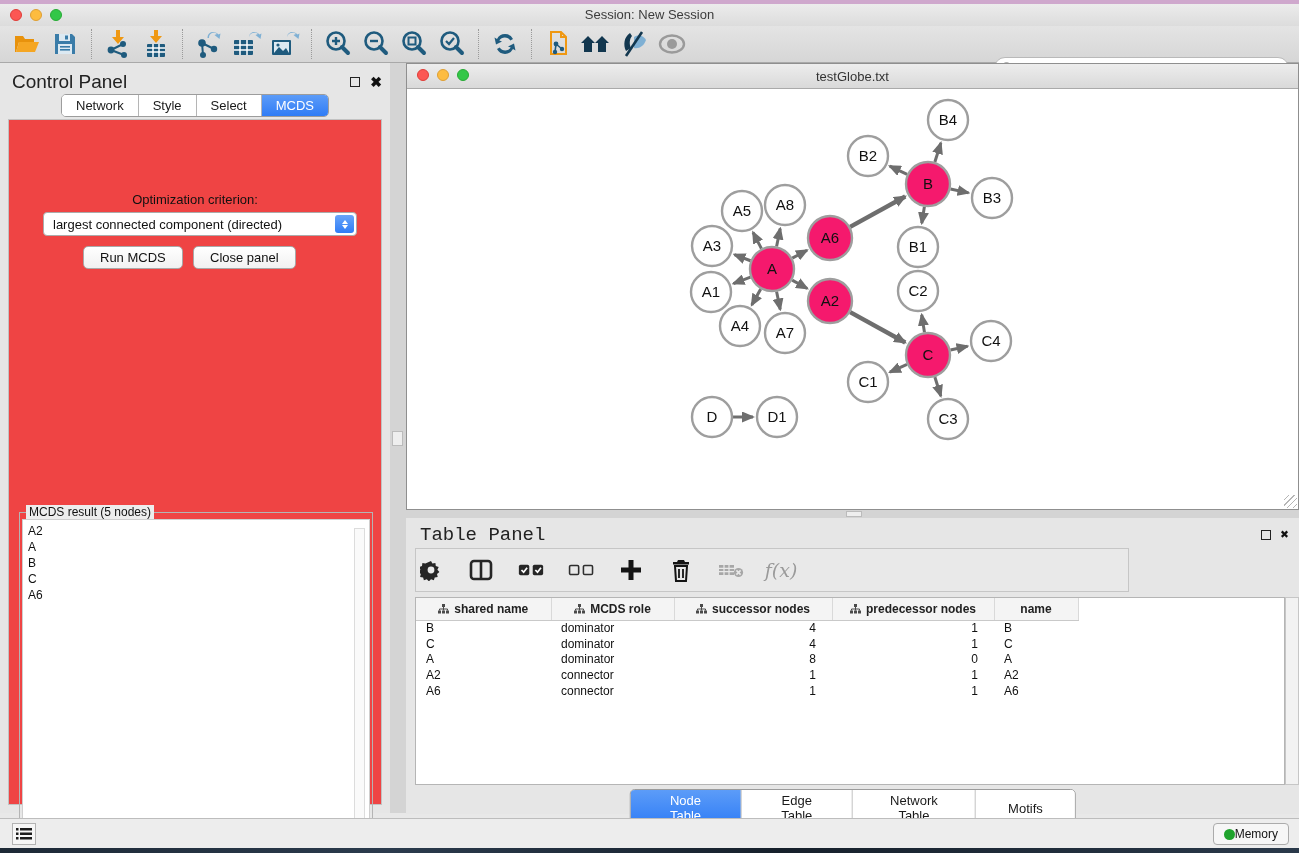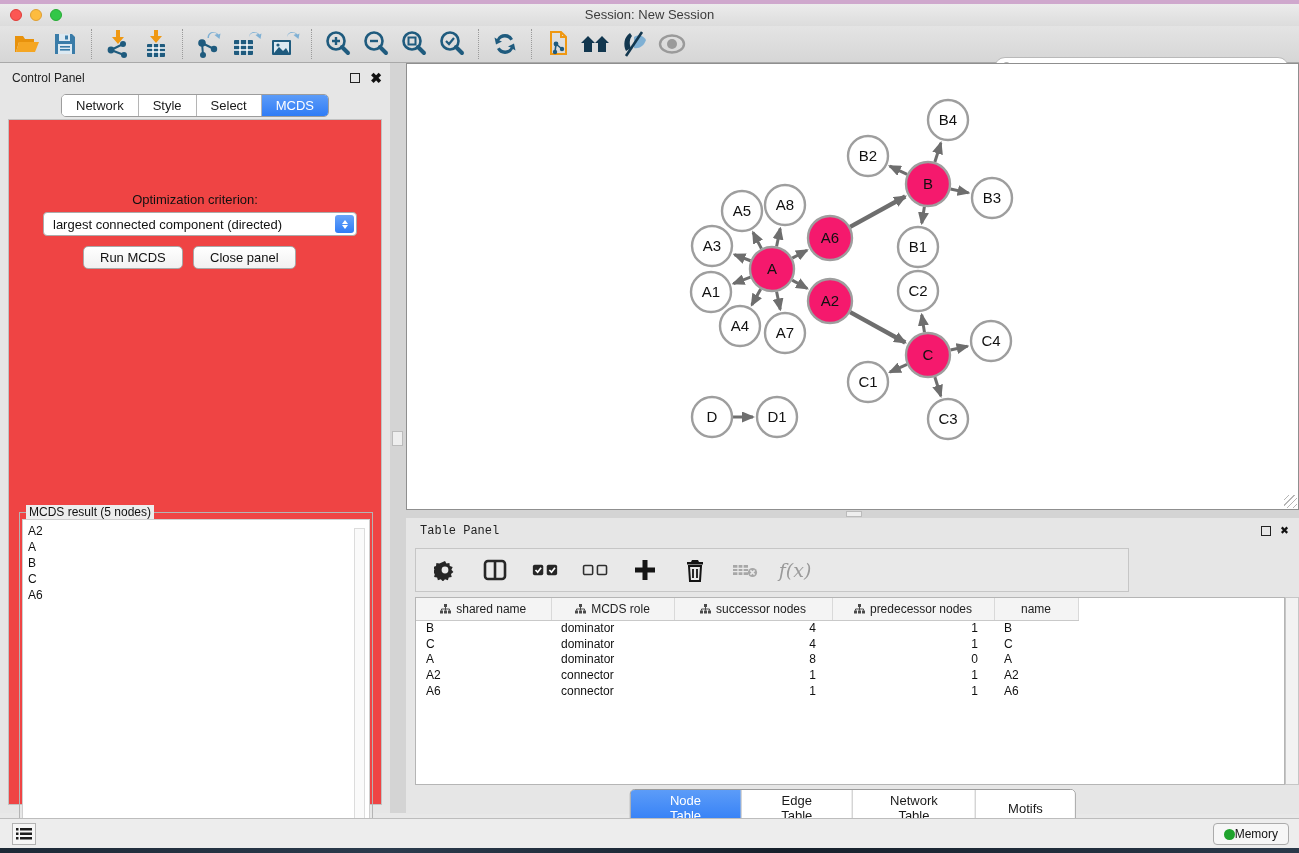--- a/index.html
+++ b/index.html
@@ -19,21 +19,21 @@
   #toolbar { left:0; top:26px; width:1299px; height:37px; background:linear-gradient(#e4e4e4,#d6d6d6); border-bottom:1px solid #a9a9a9; display:flex; align-items:center; padding:0 8px; }
   .tbtn { width:38px; height:32px; display:flex; align-items:center; justify-content:center; }
   .tsep { width:1px; height:30px; border-left:1px dotted #9a9a9a; margin:0 7px; }
   #search-wrap { position:absolute; right:10px; top:31px; }
   #search-input { width:295px; height:22px; border:1px solid #b9b9b9; border-radius:12px; background:#fff; font-size:12px; padding:0 8px 0 24px; color:#444; outline:none; }
   .mag { position:absolute; left:8px; top:5px; width:9px; height:9px; border:1.5px solid #9a9a9a; border-radius:50%; }
   .mag:after { content:""; position:absolute; left:7px; top:8px; width:4px; height:1.5px; background:#9a9a9a; transform:rotate(45deg); }
 
   
   #control-panel { left:0; top:63px; width:390px; height:750px; background:#e6e6e6; }
-  .panel-title { font-size:12px; color:#222; }
+  .panel-title { font-size:19px; color:#222; }
   .panel-ctrl { display:flex; gap:10px; align-items:center; }
   .float-icon { width:10px; height:10px; border:1.5px solid #222; display:inline-block; }
   .close-icon { font-size:14px; font-weight:bold; color:#111; line-height:10px; }
   #cp-header { position:absolute; left:12px; right:8px; top:8px; display:flex; justify-content:space-between; align-items:center; }
   .seg { display:flex; border:1px solid #9c9c9c; border-radius:5px; overflow:hidden; background:#fff; }
   .seg-btn { font-size:13px; color:#1a1a1a; background:#fff; padding:3px 14px; border:none; border-right:1px solid #b5b5b5; cursor:default; }
   .seg-btn:last-child { border-right:none; }
   .seg-btn.active { background:linear-gradient(#5c9cf8,#2f7cf6); color:#fff; }
   #cp-tabs { position:absolute; left:50%; transform:translateX(-50%); top:31px; }
   #cp-content { position:absolute; left:8px; top:56px; width:374px; height:686px; background:#ef4444; border:1px solid #c2c2c2;padding-left:24px; }
@@ -59,28 +59,28 @@
   #net-window { left:406px; top:63px; width:893px; height:447px; background:#fff; border:1px solid #8f8f8f; }
   #net-titlebar { position:absolute; left:0; top:0; width:100%; height:25px; background:linear-gradient(#ededed,#d9d9d9); border-bottom:1px solid #aaa; text-align:center; }
   #net-titlebar .title { font-size:13px; color:#333; line-height:25px; }
   #net-canvas { position:absolute; left:0; top:25px; width:797px; height:420px; background:#fff; }
   #net-resize { position:absolute; right:1px; bottom:1px; width:13px; height:13px;
      background:repeating-linear-gradient(135deg, transparent 0 3px, #b5b5b5 3px 4px); }
 
   
   #table-panel { left:406px; top:518px; width:893px; height:296px; background:#e6e6e6; }
   #tp-header { position:absolute; left:14px; right:10px; top:6px; display:flex; justify-content:space-between; align-items:center;font-family:Liberation Mono, monospace; }
-  #tp-toolbar { position:absolute; left:9px; top:30px; width:714px; height:44px; background:#e9e9e9; border:1px solid #c6c6c6; display:flex; align-items:center; padding-left:16px; gap:24px; }
+  #tp-toolbar { position:absolute; left:9px; top:30px; width:714px; height:44px; background:#e9e9e9; border:1px solid #c6c6c6; display:flex; align-items:center; padding-left:2px; gap:24px; }
   .tp-ic { display:flex; align-items:center; justify-content:center; width:26px; height:26px; }
   .fx { font-family:"DejaVu Serif",serif; font-style:italic; font-size:19px; color:#9a9a9a; }
 
   #data-table { position:absolute; left:9px; top:79px; width:870px; height:188px; background:#fff; border:1px solid #b5b5b5; overflow:hidden; }
   #tbl-scroll { position:absolute; right:0; top:79px; width:14px; height:188px; background:#f2f2f2; border:1px solid #c6c6c6; left:auto; }
   table { border-collapse:collapse; width:662px; table-layout:fixed; }
-  th { background:#f4f4f4; border-right:1px solid #d9d9d9; border-bottom:1px solid #c9c9c9; font-size:12px; font-weight:normal; color:#222; height:22px; text-align:left; }
+  th { background:#f4f4f4; border-right:1px solid #d9d9d9; border-bottom:1px solid #c9c9c9; font-size:12px; font-weight:bold; color:#222; height:22px; text-align:left; }
   th .th-inner { display:flex; align-items:center; justify-content:center; gap:5px; }
   td { font-size:12px; color:#111; height:15.8px; padding:0 10px; white-space:nowrap; }
   td.num { text-align:right; padding-right:16px; }
 
   #tp-tabs { position:absolute; left:50%; transform:translateX(-50%); top:271px; }
   #tp-tabs .seg-btn { padding:3px 32px; }
 
   
   #statusbar { left:0; top:818px; width:1299px; height:30px; background:#ededed; border-top:1px solid #bdbdbd; }
   #list-btn { position:absolute; left:12px; top:4px; width:24px; height:22px; background:#f6f6f6; border:1px solid #b3b3b3; display:flex; align-items:center; justify-content:center; }
@@ -281,20 +281,28 @@
       </div>
     </div>
   </div>
 </div>
 
 <div id="v-divider" class="abs">
     <span class="grip"></span>
   </div>
 
 <div id="net-window" class="abs">
+  <div id="net-titlebar">
+    <div class="lights">
+      <span class="light r"></span>
+      <span class="light y"></span>
+      <span class="light g"></span>
+    </div>
+    <span class="title">testGlobe.txt</span>
+  </div>
   <div id="net-canvas">
       <svg width="891" height="420">
         <defs>
           <marker id="arr" markerUnits="userSpaceOnUse" markerWidth="13" markerHeight="11" refX="11" refY="5.5" orient="auto">
             <path d="M0,0 L13,5.5 L0,11 z" fill="#6e6e6e"></path>
           </marker>
         </defs>
         <line x1="354.43327286590335" y1="159.57099420741318" x2="346.0261500529704" y2="143.31722343574276" stroke="#6e6e6e" stroke-width="3" marker-end="url(#arr)"></line>
         <line x1="369.5783782586724" y1="157.46029164961277" x2="373.2225618170375" y2="139.51969566996928" stroke="#6e6e6e" stroke-width="3" marker-end="url(#arr)"></line>
         <line x1="343.52383930205286" y1="171.7674717324536" x2="327.4099068152492" y2="165.59046427917886" stroke="#6e6e6e" stroke-width="3" marker-end="url(#arr)"></line>

